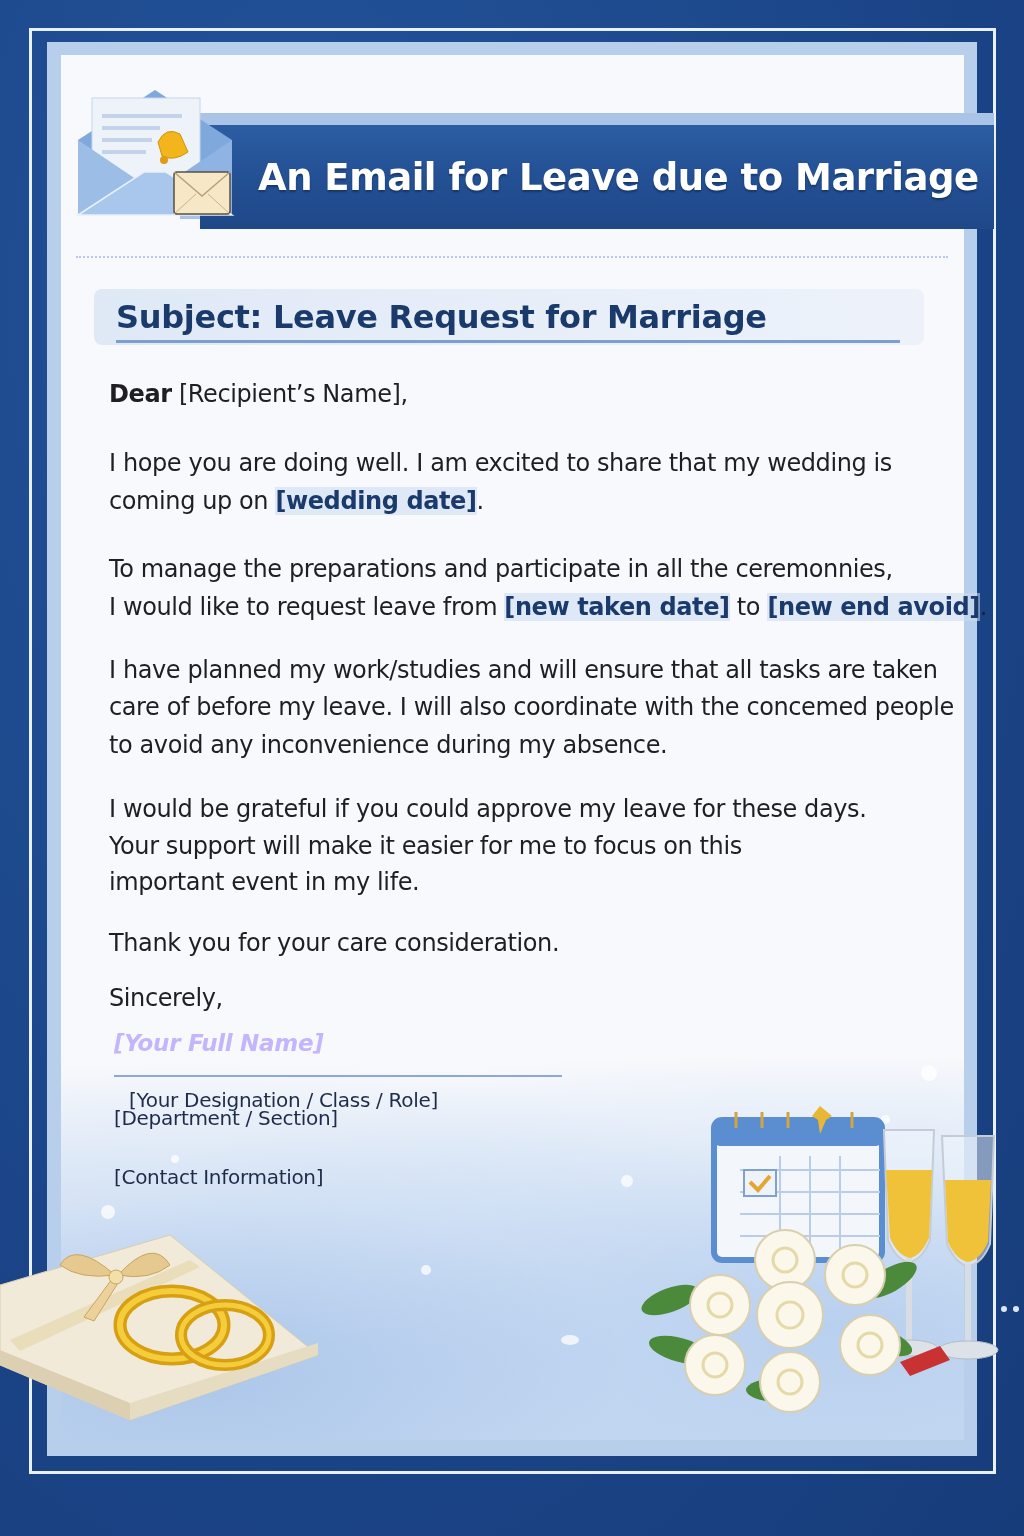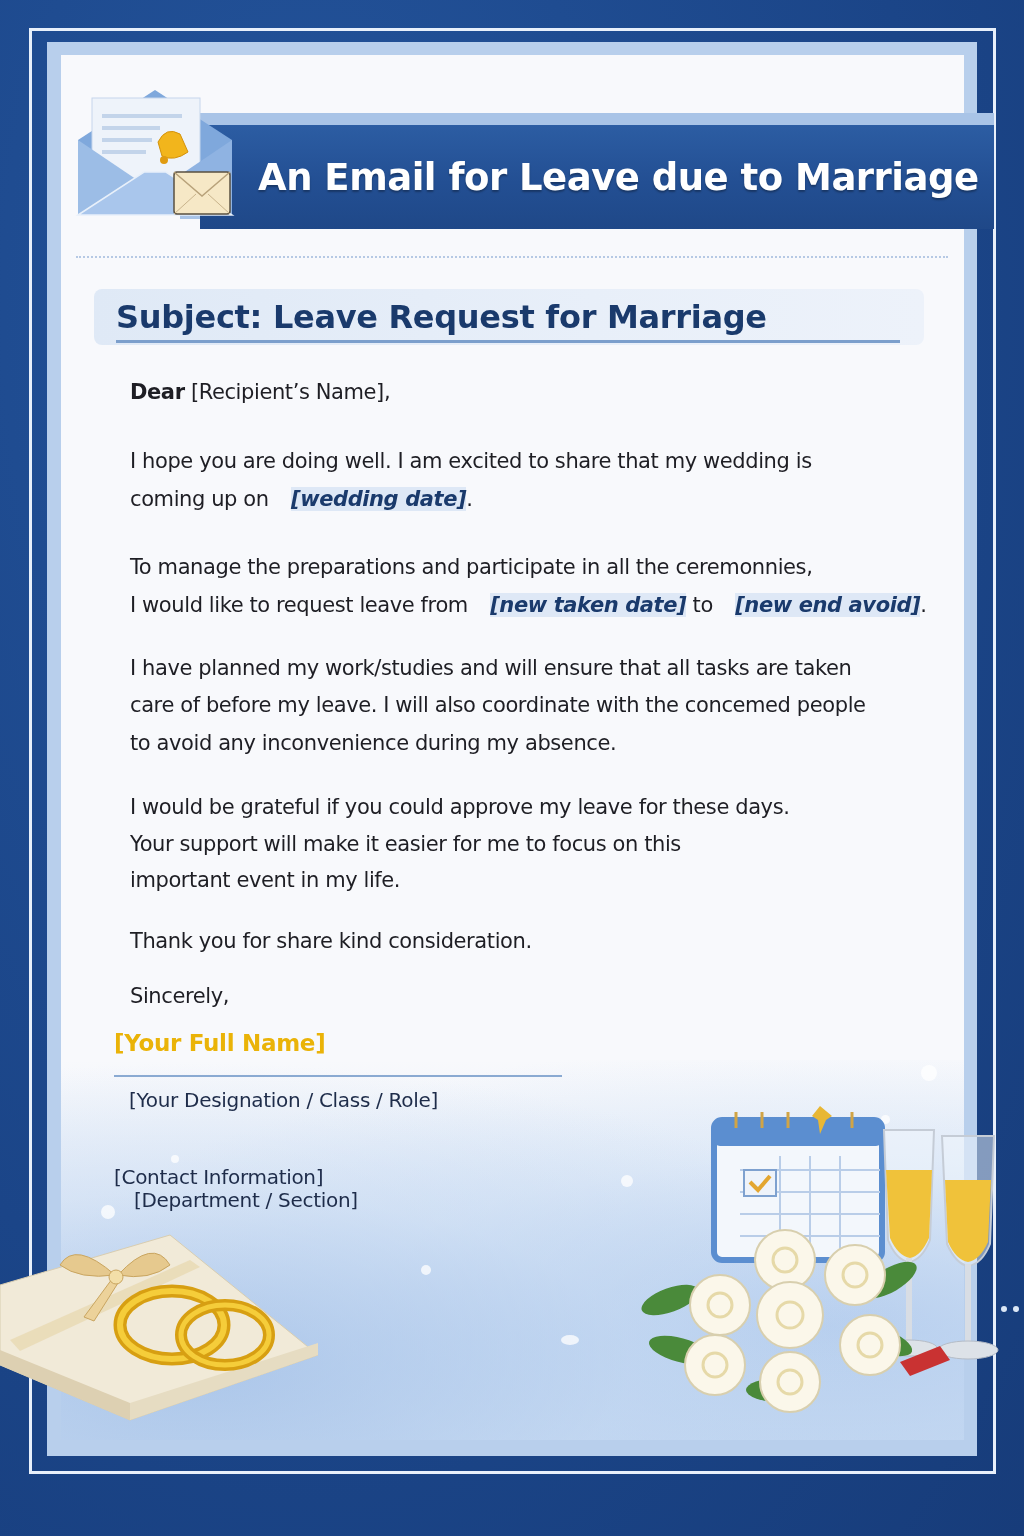--- a/index.html
+++ b/index.html
@@ -65,35 +65,34 @@
     position: absolute; left: 116px; top: 298px;
     font-family: "DejaVu Sans", sans-serif; font-weight: bold;
     font-size: 32px; color: #1a3a6c; letter-spacing: -0.3px;
   }
   .subject-rule {
     position: absolute; left: 116px; top: 340px; width: 784px; height: 3px;
     background: #7c9fcc;
   }
 
   .body-text {
-    position: absolute; left: 130px;
+    position: absolute; left: 109px;
     font-family: "DejaVu Sans", sans-serif;
-    font-size: 21px; color: #1e1e24; letter-spacing: -0.4px;
+    font-size: 24px; color: #1e1e24; letter-spacing: -0.4px;
     white-space: nowrap;
   }
   .ph {
-    color: #1a3a6c; font-weight: bold; font-style: italic;
+    color: #1a3a6c; font-weight: bold; 
     background: rgba(200,218,240,0.55);
-    margin-left: 16px;
   }
 
   .name-text {
     position: absolute; left: 114px; top: 1030px;
     font-family: "DejaVu Sans", sans-serif; font-weight: bold;
-    font-size: 23px; color: #eab308; letter-spacing: -0.3px;
+    font-size: 23px; color: #c4b5fd; letter-spacing: -0.3px; font-style: italic;
   }
   .name-rule {
     position: absolute; left: 114px; top: 1075px; width: 448px; height: 2px;
     background: #8aaad2;
   }
   .sig-line {
     position: absolute; left: 114px;
     font-family: "DejaVu Sans", sans-serif;
     font-size: 20px; color: #1e2c4a; letter-spacing: -0.3px;
   }
@@ -162,27 +161,27 @@
 </div>
 
 <div class="body-text" style="top:656px;">I have planned my work/studies and will ensure that all tasks are taken</div>
 <div class="body-text" style="top:693px;">care of before my leave. I will also coordinate with the concemed people</div>
 <div class="body-text" style="top:731px;">to avoid any inconvenience during my absence.</div>
 
 <div class="body-text" style="top:795px;">I would be grateful if  you could approve my leave for these days.</div>
 <div class="body-text" style="top:832px;">Your support will make it easier for me to focus on this</div>
 <div class="body-text" style="top:868px;">important event in my life.</div>
 
-<div class="body-text" style="top:929px;">Thank you for share kind consideration.</div>
+<div class="body-text" style="top:929px;">Thank you for your care consideration.</div>
 <div class="body-text" style="top:984px;">Sincerely,</div>
 
 <div class="name-text">[Your Full Name]</div>
 <div class="name-rule"></div>
 <div class="sig-line" style="top:1088px;margin-left:15px;">[Your Designation / Class / Role]</div>
-<div class="sig-line" style="top:1188px;margin-left:20px;">[Department / Section]</div>
+<div class="sig-line" style="top:1106px;">[Department / Section]</div>
 <div class="sig-line" style="top:1165px;">[Contact Information]</div>
 
 <svg class="deco" style="left:0;top:1225px;" width="330" height="200" viewBox="0 0 330 200">
   <polygon points="0,60 170,10 318,130 130,195 0,140" fill="#f1ead8" stroke="#d8cdb0"></polygon>
   <polygon points="0,140 130,195 130,178 0,125" fill="#ddd0b2"></polygon>
   <polygon points="130,195 318,130 318,118 130,178" fill="#e6dcc2"></polygon>
   <polygon points="10,115 190,35 200,42 20,126" fill="#e9d9b3" opacity="0.8"></polygon>
   <path d="M115,50 q-40,-35 -55,-10 q20,15 55,10z" fill="#e6c98e" stroke="#c9a560"></path>
   <path d="M118,50 q35,-38 52,-10 q-20,16 -52,10z" fill="#e6c98e" stroke="#c9a560"></path>
   <path d="M112,54 l-28,38 l10,4 l24,-38z" fill="#ecd29a" stroke="#c9a560"></path>

